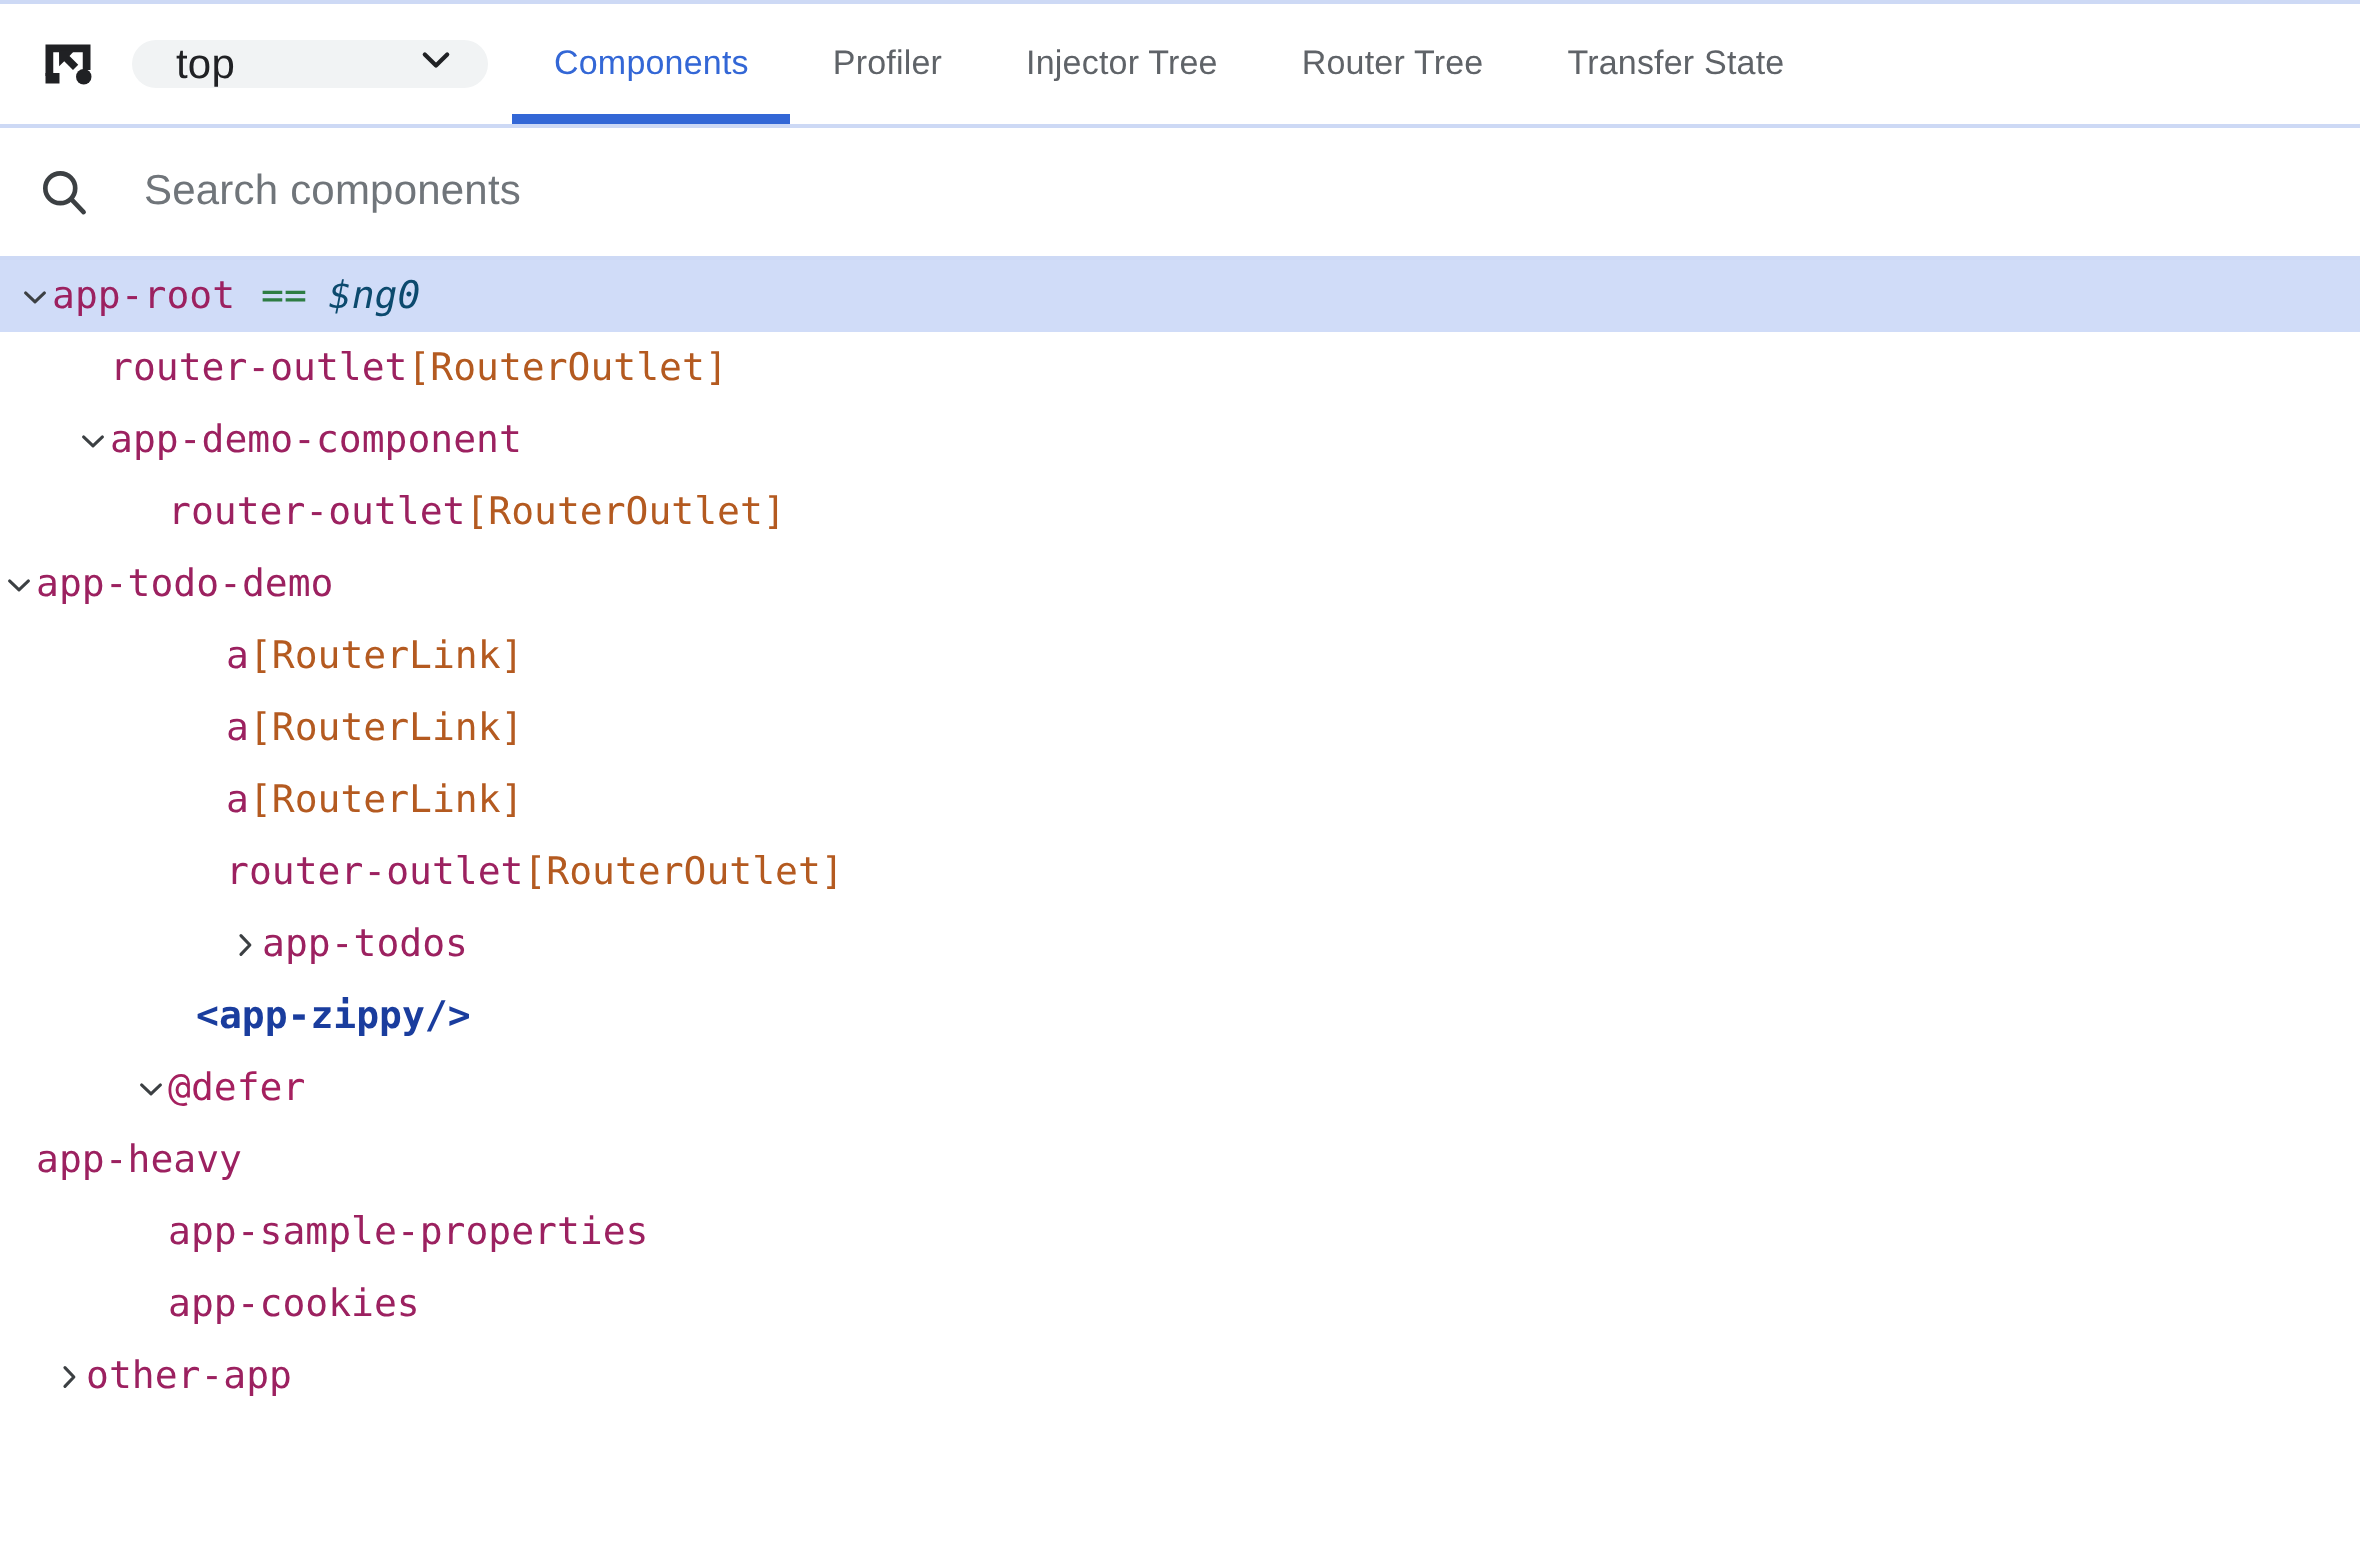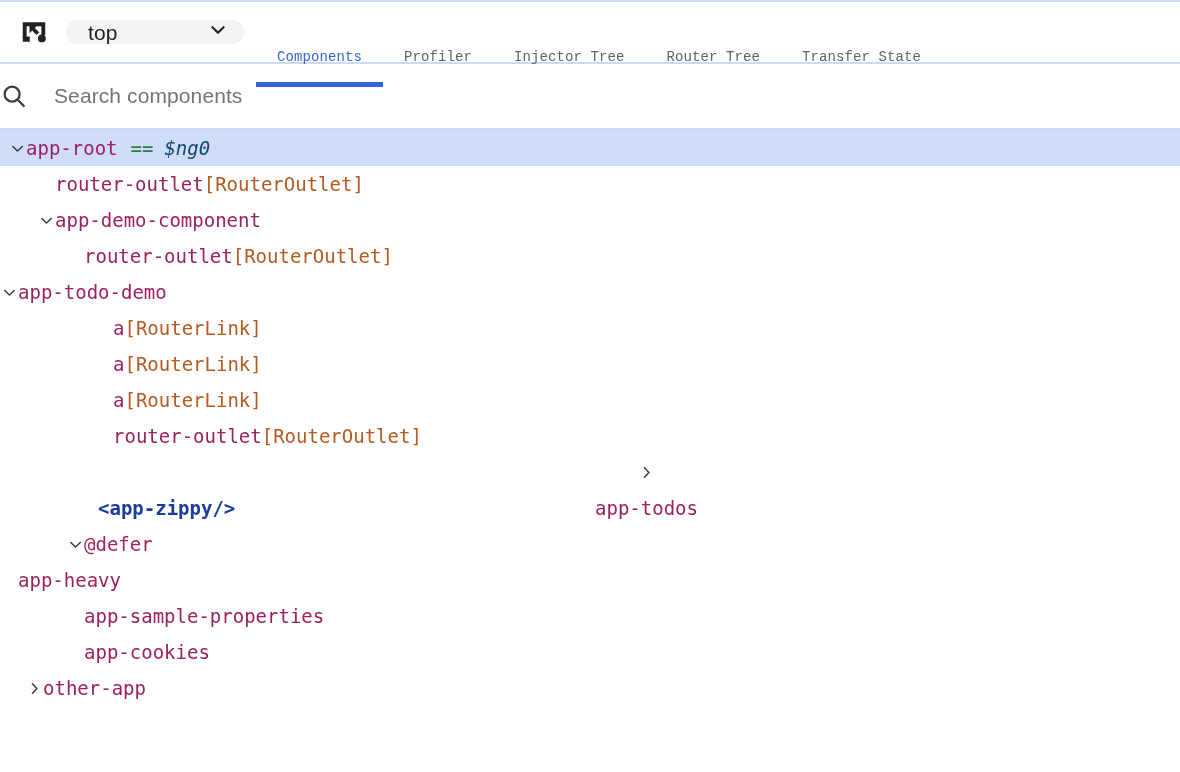--- a/index.html
+++ b/index.html
@@ -86,31 +86,30 @@
     display: flex;
     align-items: stretch;
     height: 60px;
     margin-left: 12px;
   }
   .tab {
     position: relative;
     display: flex;
     align-items: center;
     padding: 0 21px;
-    font-size: 14px;
+    font-size: 17px;
     color: #5f6368;
     letter-spacing: 0.1px;
     cursor: pointer;
     background: transparent;
     border: none;
-    font-family: Liberation Mono, monospace;
+    font-family: Liberation Sans, sans-serif;
     white-space: nowrap;
     height: 60px;
     box-sizing: border-box;
-    margin-top: 25px;
   }
   .tab.active { color: #3367d6; font-weight: 500; }
   .tab.active::after {
     content: "";
     position: absolute;
     left: 0;
     right: 0;
     bottom: 0;
     height: 5px;
     background: #3367d6;
@@ -118,20 +117,21 @@
 
   
   .search-row {
     height: 66px;
     min-height: 66px;
     display: flex;
     align-items: center;
     background: #ffffff;
     border-bottom: 2px solid #cdd9f5;
     box-sizing: border-box;
+    padding-left: 18px;
   }
   .search-icon {
     width: 28px;
     height: 28px;
     flex: 0 0 auto;
     margin-right: 26px;
     display: block;
   }
   .search-input {
     flex: 1 1 auto;
@@ -331,21 +331,21 @@
         <span class="twisty empty">
           <svg width="13" height="13" viewBox="0 0 16 16">
             <path d="M2.2 5.5L8 11l5.8-5.5" fill="none" stroke="#3c4043" stroke-width="1.9" stroke-linecap="round" stroke-linejoin="round"></path>
           </svg>
         </span>
         <span class="node-label">
           <span class="tag">router-outlet</span>
           <span class="directive">[RouterOutlet]</span>
         </span>
       </div>
-      <div class="tree-row" style="padding-left: 113px; flex-direction: column;">
+      <div class="tree-row" style="padding-left: 113px;">
         <span class="twisty">
           <svg width="13" height="13" viewBox="0 0 16 16">
             <path d="M5.5 2.2L11 8l-5.5 5.8" fill="none" stroke="#3c4043" stroke-width="1.9" stroke-linecap="round" stroke-linejoin="round"></path>
           </svg>
         </span>
         <span class="node-label">
           <span class="tag">app-todos</span>
         </span>
       </div>
       <div class="tree-row" style="padding-left: 66px; gap: 14px;">

